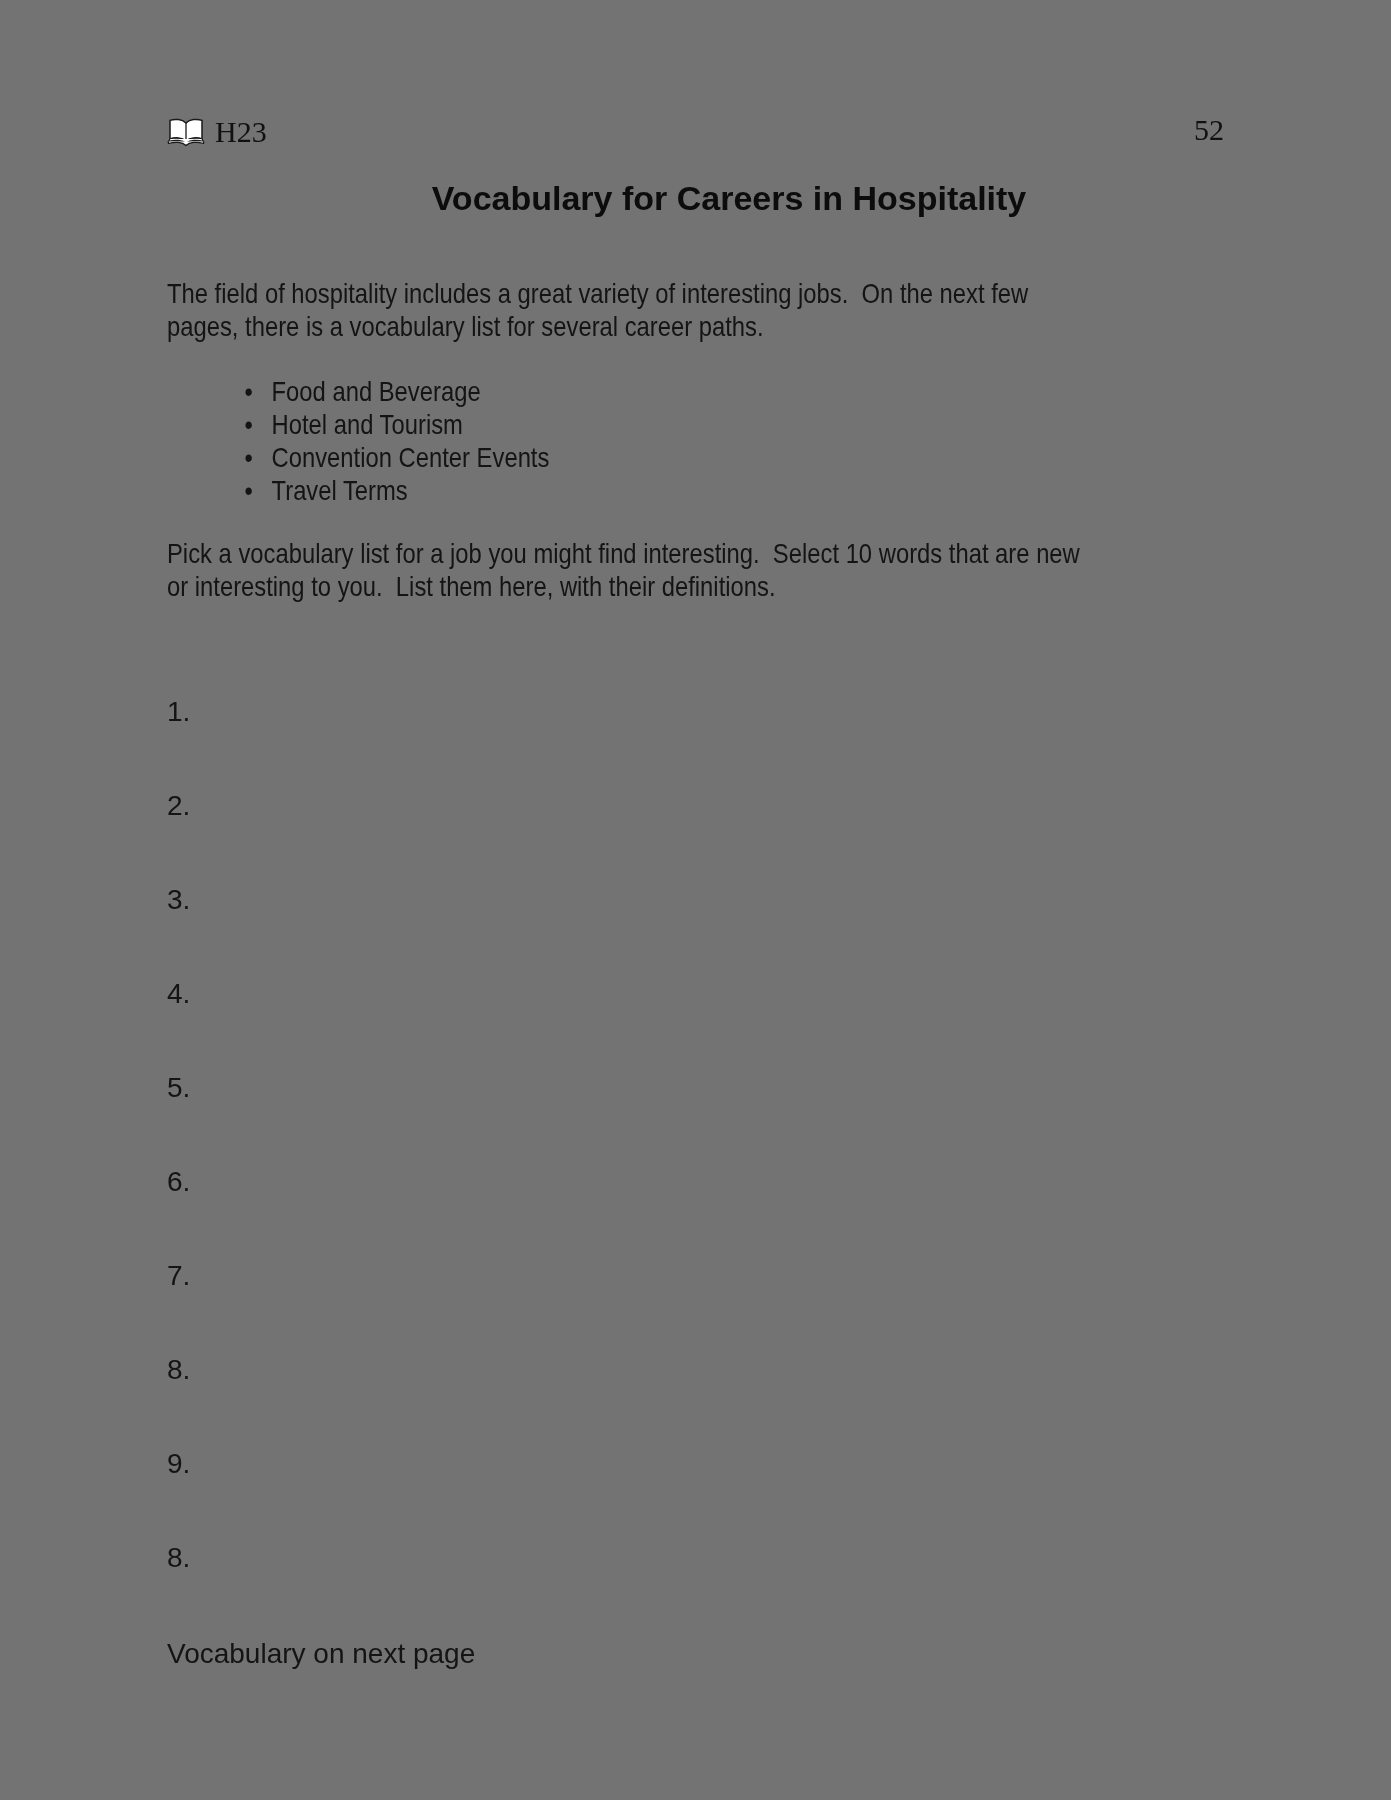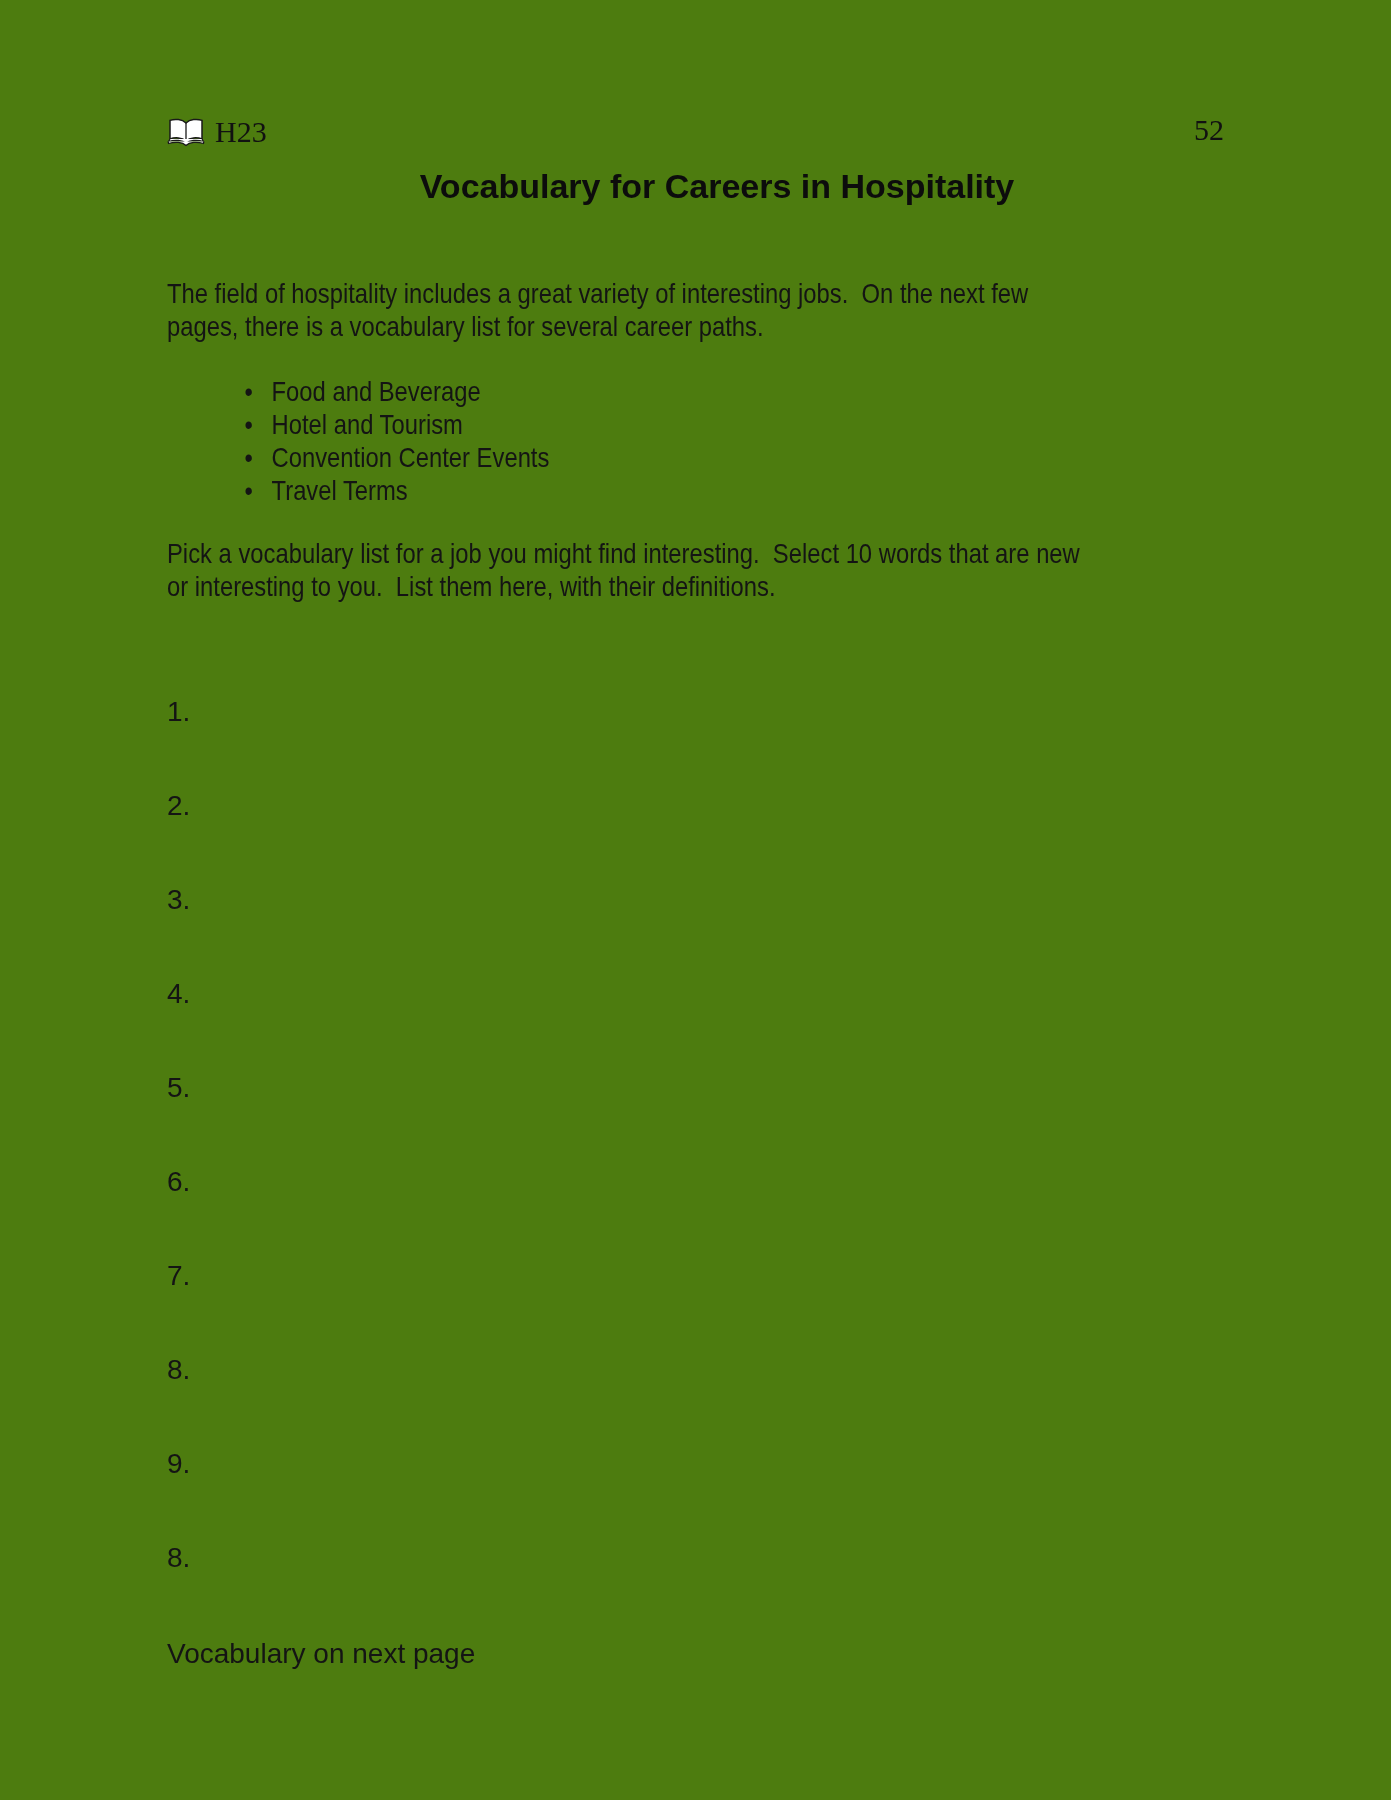--- a/index.html
+++ b/index.html
@@ -1,20 +1,20 @@
 <!DOCTYPE html>
 <html><head>
 <meta charset="utf-8">
 <style>
   html, body { margin: 0; padding: 0; background: #ffffff; }
   .page {
     position: relative;
     width: 1391px;
     height: 1800px;
-    background: #4d7c0f;
+    background: #737373;
     color: #111111;
     font-family: "Liberation Sans", sans-serif;
     overflow: hidden;
   }
   .serif { font-family: "Liberation Serif", serif; }
 
   .hdr-icon {
     position: absolute;
     left: 167px;
     top: 117px;
@@ -34,21 +34,21 @@
     top: 112px;
     font-size: 30px;
     line-height: 36px;
   }
 
   .title {
     position: absolute;
     left: 167px;
     top: 166px;
     width: 1100px;
-    margin: 0;
+    margin: 12px;
     text-align: center;
     font-size: 34px;
     line-height: 40px;
     font-weight: bold;
     color: #0c0c0c;
   }
 
   
   .narrow {
     transform: scaleX(0.85);

